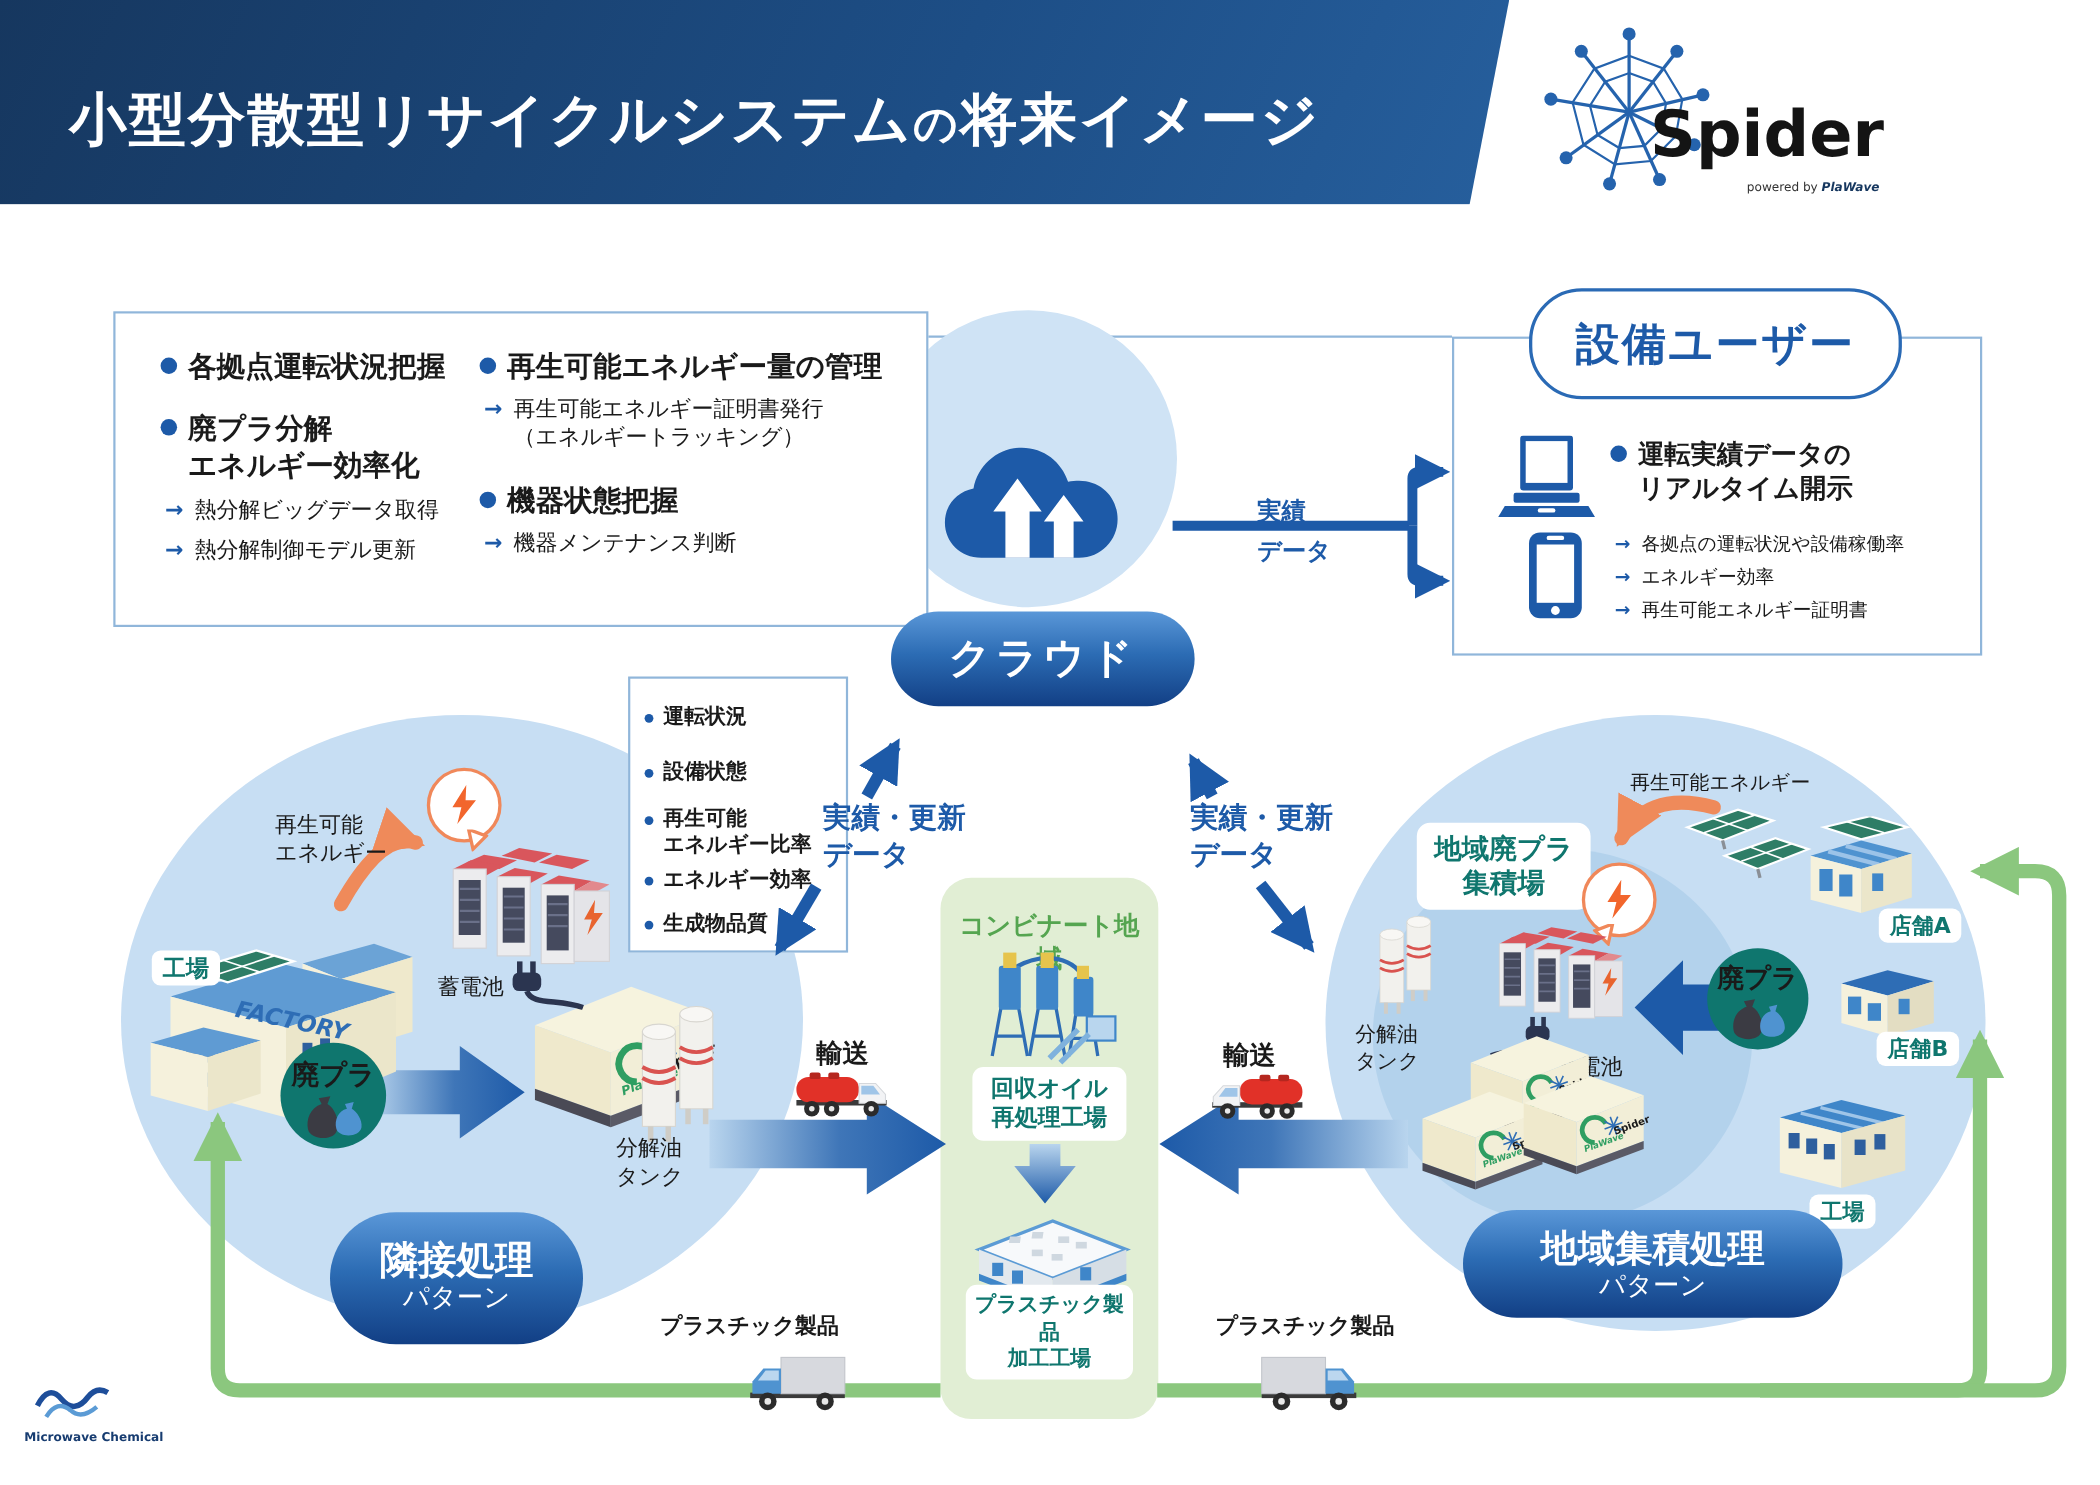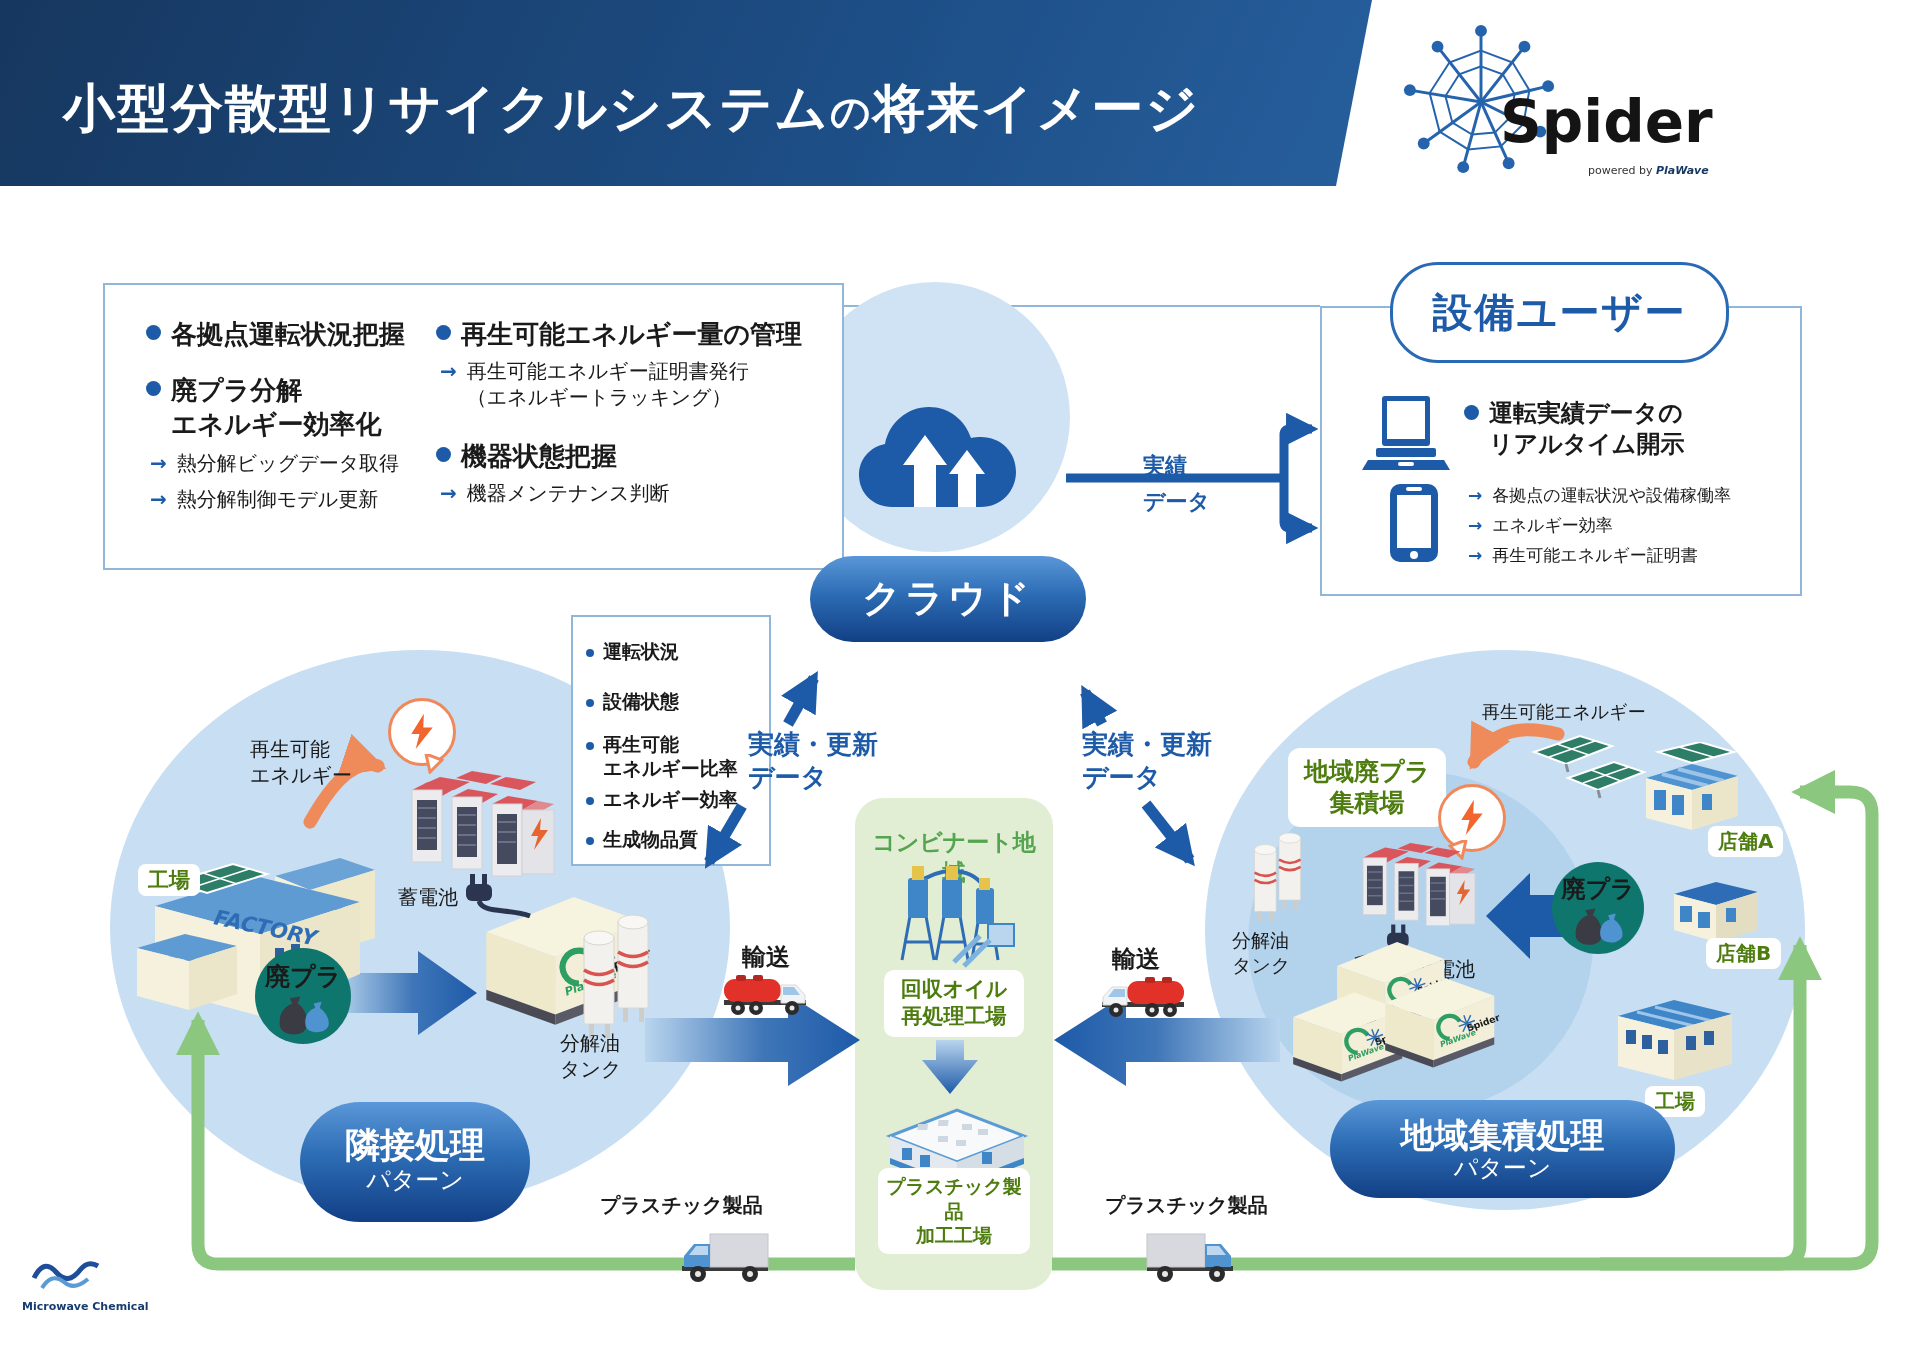--- a/index.html
+++ b/index.html
@@ -1,21 +1,21 @@
 <!DOCTYPE html>
 <html><head>
 <meta charset="utf-8">
 <style>
   html,body{margin:0;padding:0;background:#fff;}
   #page{position:relative;width:1909px;height:1350px;background:#fff;overflow:hidden;
         font-family:"DejaVu Sans","Liberation Sans",sans-serif;color:#1a1a1a;}
   .abs{position:absolute;}
   .lbl{position:absolute;white-space:pre-line;line-height:1.3;font-weight:bold;color:#1a1a1a;}
   .blue{color:#1d5aa8;}
-  .whitetag{position:absolute;background:#fff;border-radius:8px;padding:2px 10px;font-weight:bold;color:#4d7c0f;}
+  .whitetag{position:absolute;background:#fff;border-radius:8px;padding:2px 10px;font-weight:bold;color:#0f766e;}
   .pill{position:absolute;border-radius:60px;
         background:linear-gradient(180deg,#5a97d8 0%,#2c6cb4 45%,#123f85 100%);
         color:#fff;display:flex;flex-direction:column;align-items:center;justify-content:center;
         text-align:center;line-height:1.15;}
   .bordered{position:absolute;background:#fff;border:2px solid #90b6da;}
   .b-item,.a-item{position:absolute;display:flex;gap:10px;align-items:flex-start;}
   .dot{width:15px;height:15px;border-radius:50%;background:#1d5aa8;flex:0 0 auto;margin-top:7px;}
   .b-text{font-weight:bold;font-size:26px;line-height:1.3;white-space:pre-line;}
   .arr{color:#1d5aa8;font-weight:bold;font-size:20px;line-height:1.3;flex:0 0 auto;}
   .a-text{font-size:20px;line-height:1.3;white-space:pre-line;}

